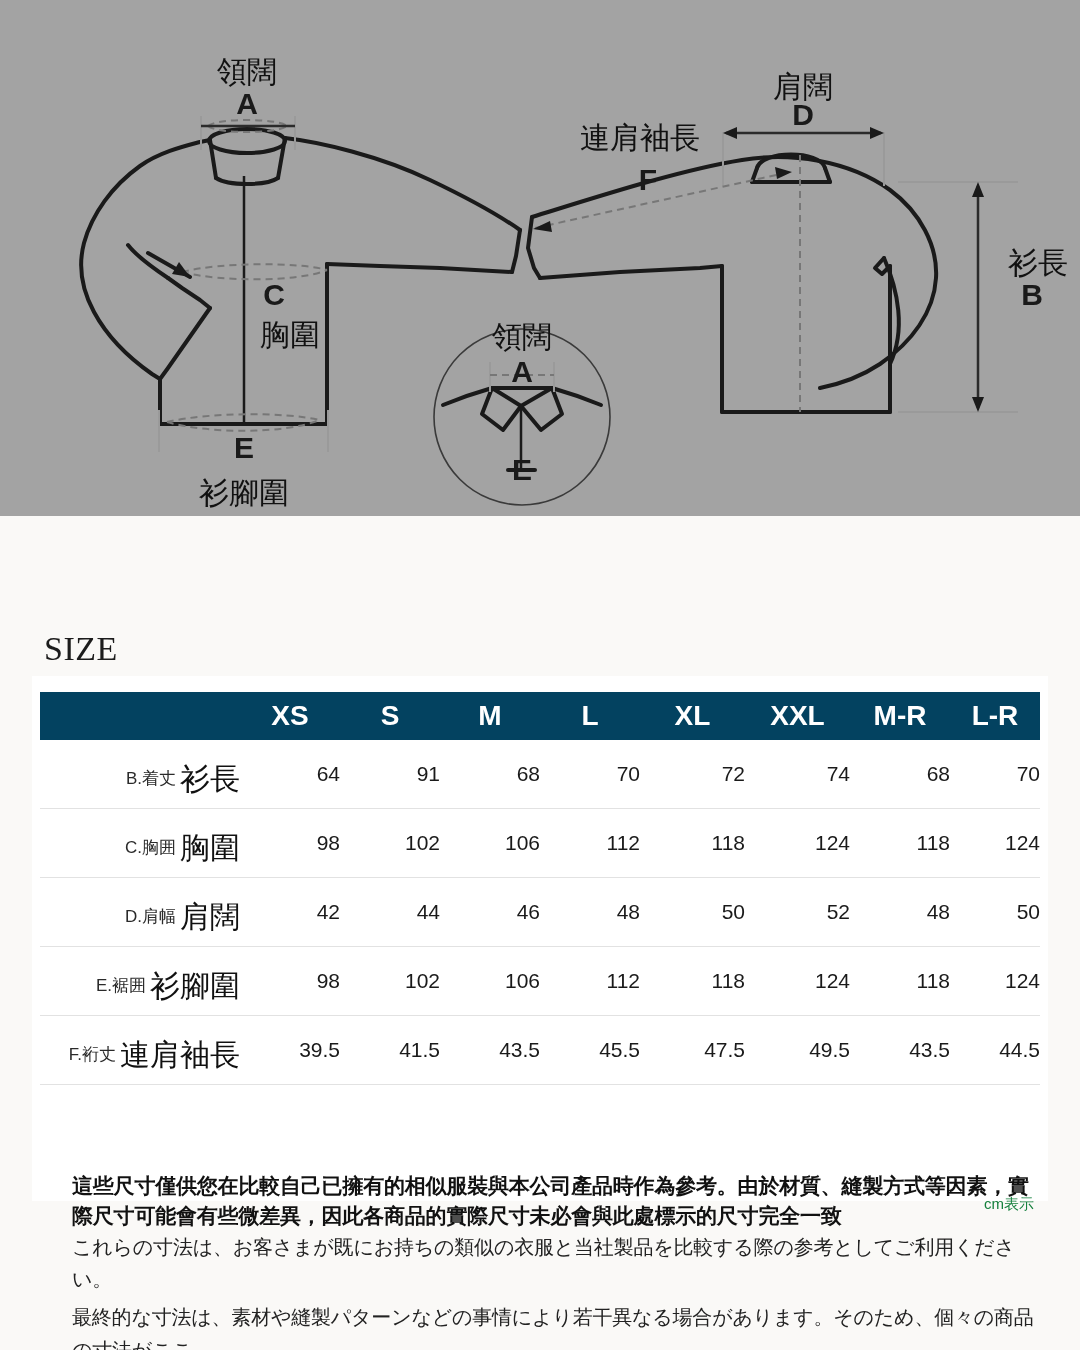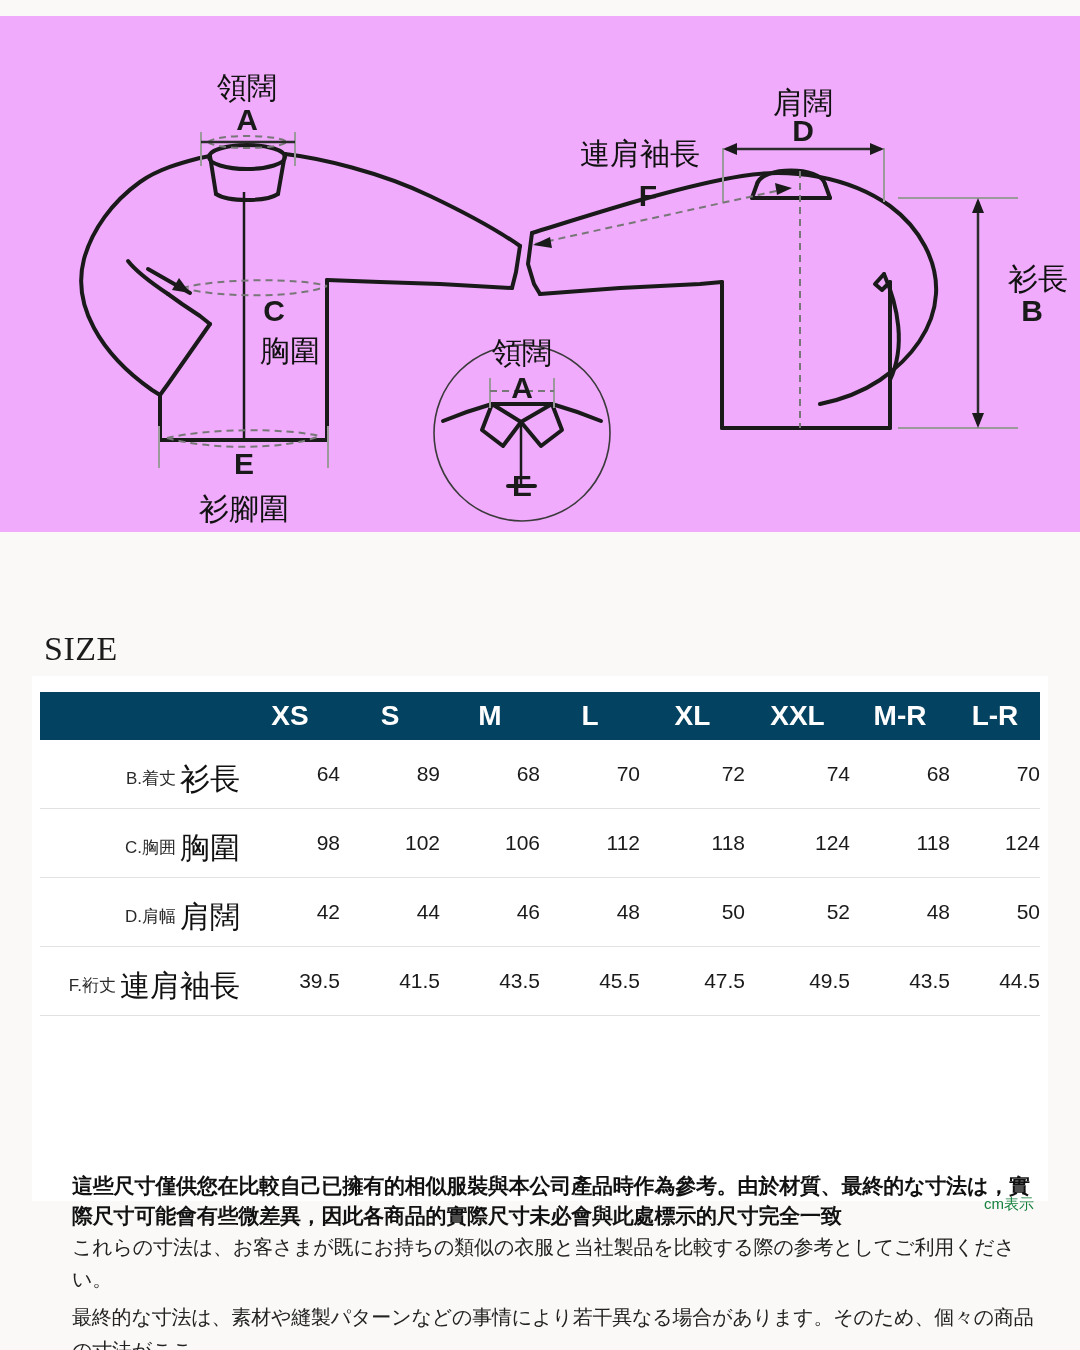--- a/index.html
+++ b/index.html
@@ -14,24 +14,24 @@
     font-family: "Liberation Sans", "DejaVu Sans", sans-serif;
     color: #1a1a1a;
     overflow: hidden;
     position: relative;
   }
 
   
   #diagram-band {
     position: absolute;
     left: 0;
-    top: 16px;
+    top: 0;
     width: 1080px;
     height: 516px;
-    background: #f0abfc;
+    background: #a3a3a3;
   }
   #diagram-svg {
     display: block;
     width: 1080px;
     height: 516px;
   }
   .dlabel {
     font-family: "Liberation Serif", "DejaVu Serif", serif;
     font-size: 30px;
     fill: #111111;
@@ -343,21 +343,21 @@
       </thead>
       <tbody>
 
         <tr>
           <td class="rowhead-col">
             <span class="rh-wrap">
               <span class="rh-jp">B.</span><span class="rh-jp">着丈</span><span class="rh-zh">衫長</span>
             </span>
           </td>
           <td>64</td>
-          <td>89</td>
+          <td>91</td>
           <td>68</td>
           <td>70</td>
           <td>72</td>
           <td>74</td>
           <td>68</td>
           <td>70</td>
         </tr>
 
         <tr>
           <td class="rowhead-col">
@@ -384,20 +384,35 @@
           <td>42</td>
           <td>44</td>
           <td>46</td>
           <td>48</td>
           <td>50</td>
           <td>52</td>
           <td>48</td>
           <td>50</td>
         </tr>
 
+        <tr>
+          <td class="rowhead-col">
+            <span class="rh-wrap">
+              <span class="rh-jp">E.</span><span class="rh-jp">裾囲</span><span class="rh-zh">衫腳圍</span>
+            </span>
+          </td>
+          <td>98</td>
+          <td>102</td>
+          <td>106</td>
+          <td>112</td>
+          <td>118</td>
+          <td>124</td>
+          <td>118</td>
+          <td>124</td>
+        </tr>
 
         <tr>
           <td class="rowhead-col">
             <span class="rh-wrap">
               <span class="rh-jp">F.</span><span class="rh-jp">裄丈</span><span class="rh-zh">連肩袖長</span>
             </span>
           </td>
           <td>39.5</td>
           <td>41.5</td>
           <td>43.5</td>
@@ -406,21 +421,21 @@
           <td>49.5</td>
           <td>43.5</td>
           <td>44.5</td>
         </tr>
 
       </tbody>
     </table>
 
     <div id="notes">
       <div id="cm-mark">cm表示</div>
-      <div class="note-bold">這些尺寸僅供您在比較自己已擁有的相似服裝與本公司產品時作為參考。由於材質、最終的な寸法は，實</div>
+      <div class="note-bold">這些尺寸僅供您在比較自己已擁有的相似服裝與本公司產品時作為參考。由於材質、縫製方式等因素，實</div>
       <div class="note-bold">際尺寸可能會有些微差異，因此各商品的實際尺寸未必會與此處標示的尺寸完全一致</div>
       <div class="note-jp">これらの寸法は、お客さまが既にお持ちの類似の衣服と当社製品を比較する際の参考としてご利用ください。</div>
       <div class="note-jp" style="margin-top:6px">最終的な寸法は、素材や縫製パターンなどの事情により若干異なる場合があります。そのため、個々の商品の寸法がここ</div>
 
     </div>
 
   </div>
 </div>
 
 </body></html>

